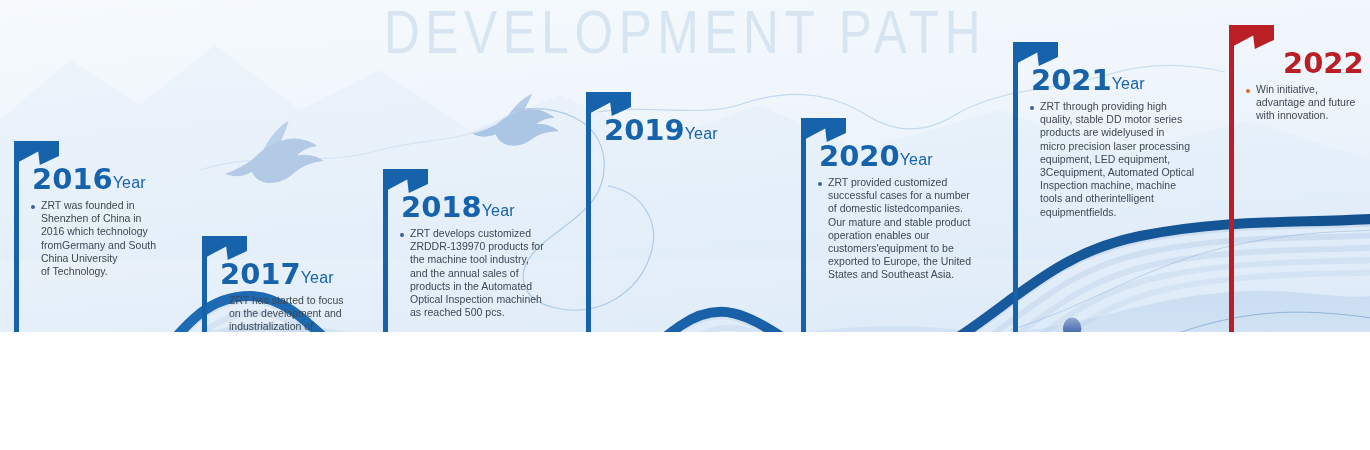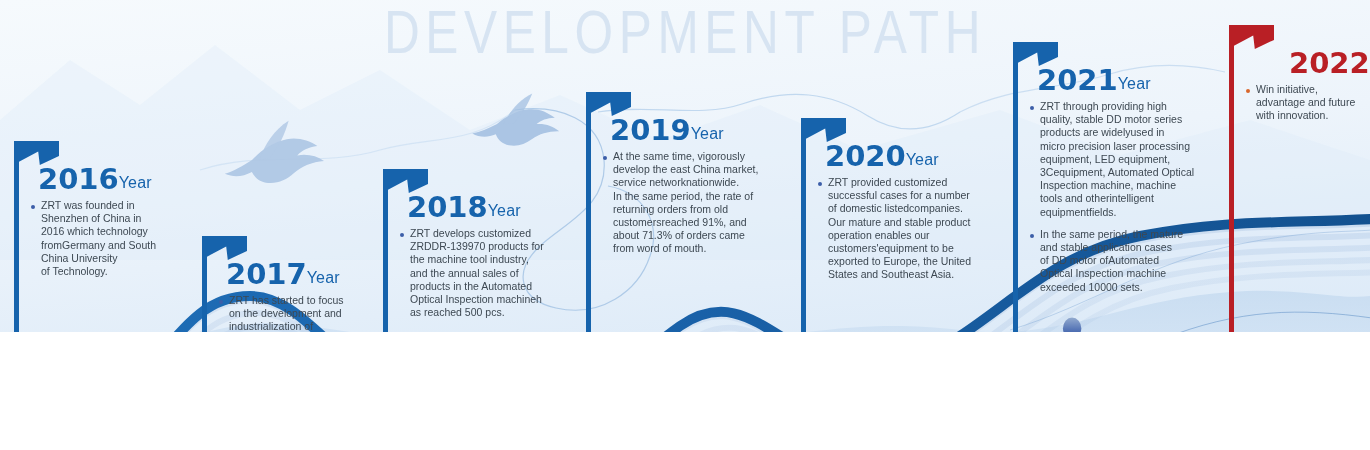--- a/index.html
+++ b/index.html
@@ -50,21 +50,21 @@
     position: absolute;
     left: 5px; top: 0;
     width: 40px; height: 24px;
     background: #1663ac;
     clip-path: polygon(0 0, 100% 0, 100% 62%, 52% 100%, 48% 44%, 0 86%);
   }
   .milestone.red .flag { background: #b91f25; }
 
   .yearline {
     position: absolute;
-    left: 24px;
+    left: 18px;
     top: 24px;
     white-space: nowrap;
     line-height: 1;
   }
   .ynum {
     font-family: "DejaVu Sans", sans-serif;
     font-size: 29px;
     font-weight: 700;
     color: #1663ac;
     letter-spacing: 0px;
@@ -290,31 +290,20 @@
     </div>
   </div>
 
   <div class="milestone" id="m2019">
     <div class="pole"></div>
     <div class="flag"></div>
     <div class="yearline">
       <span class="ynum">2019</span><span class="ysuf">Year</span>
     </div>
     <div class="bullets">
-      <div class="bullet">
-        <span class="dot"></span>
-        <p>At the same time, vigorously
-develop the east China market,
-service networknationwide.
-In the same period, the rate of
-returning orders from old
-customersreached 91%, and
-about 71.3% of orders came
-from word of mouth.</p>
-      </div>
     </div>
   </div>
 
   <div class="milestone" id="m2020">
     <div class="pole"></div>
     <div class="flag"></div>
     <div class="yearline">
       <span class="ynum">2020</span><span class="ysuf">Year</span>
     </div>
     <div class="bullets">
@@ -344,28 +333,20 @@
         <p>ZRT through providing high
 quality, stable DD motor series
 products are widelyused in
 micro precision laser processing
 equipment, LED equipment,
 3Cequipment, Automated Optical
 Inspection machine, machine
 tools and otherintelligent
 equipmentfields.</p>
       </div>
-      <div class="bullet">
-        <span class="dot"></span>
-        <p>In the same period, the mature
-and stable application cases
-of DD motor ofAutomated
-Optical Inspection machine
-exceeded 10000 sets.</p>
-      </div>
     </div>
   </div>
 
   <div class="milestone red" id="m2022">
     <div class="pole"></div>
     <div class="flag"></div>
     <div class="yearline">
       <span class="ynum">2022</span><span class="ysuf">Year</span>
     </div>
     <div class="bullets">

